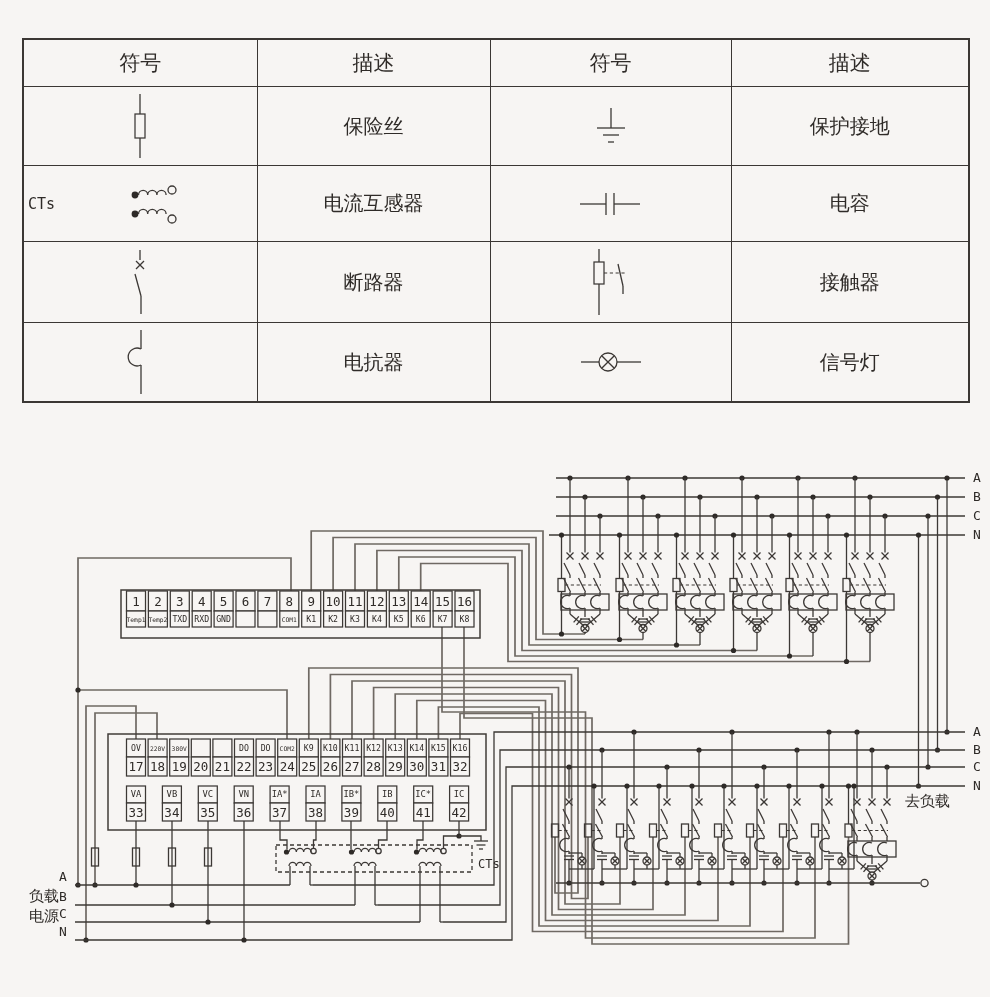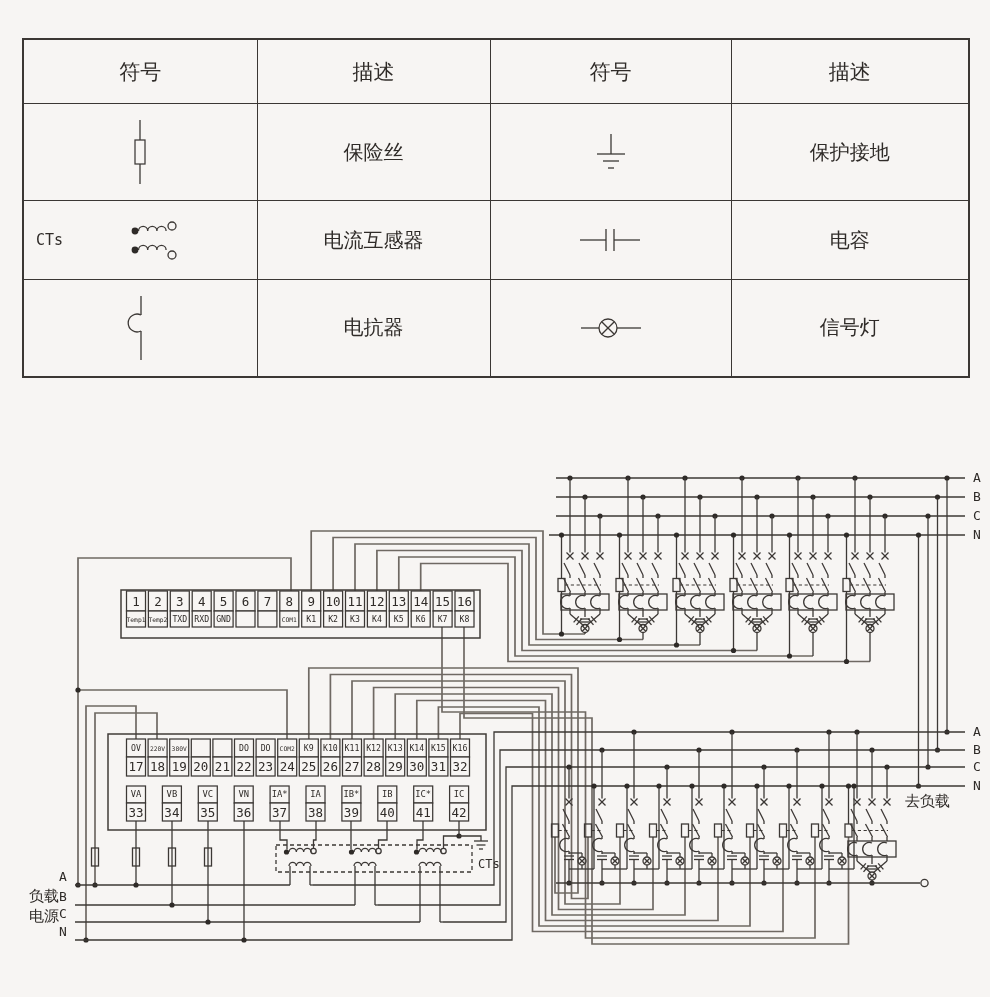--- a/index.html
+++ b/index.html
@@ -2,21 +2,21 @@
 <html><head>
 <meta charset="utf-8">
 <style>
   html,body{margin:0;padding:0;background:#f7f5f3;width:990px;height:997px;overflow:hidden;
     font-family:"Liberation Sans",sans-serif;color:#2f2b28;}
   #stage{position:relative;width:990px;height:997px;}
   #schem{position:absolute;left:0;top:0;}
   table.legend{position:absolute;left:22px;top:38px;width:946px;height:340px;
     border-collapse:collapse;table-layout:fixed;background:#f7f5f3;}
   table.legend th,table.legend td{border:1.6px solid #3b3734;text-align:center;vertical-align:middle;
-    padding:12px;font-family:"Liberation Sans",sans-serif;}
+    padding:4px;font-family:"Liberation Sans",sans-serif;}
   table.legend{border:2.5px solid #3b3734;}
   table.legend th{height:38px;font-size:21px;font-weight:normal;}
   table.legend td{font-size:20px;margin-top:42px;}
   .symcell svg{display:block;margin:0 auto;}
   .ctwrap{display:flex;align-items:center;justify-content:center;gap:6px;}
   .ctlabel{font-family:"DejaVu Sans Mono",monospace;font-size:15px;}
   svg .ln{stroke:#3c3835;stroke-width:1.3;fill:none;stroke-linecap:butt;}
   svg .wr{stroke:#6f6963;stroke-width:1.7;fill:none;}
   svg .dsh{stroke:#3c3835;stroke-width:1.1;fill:none;stroke-dasharray:3.2,2.6;}
   svg .bx{stroke:#3c3835;stroke-width:1.25;fill:#f7f5f3;}
@@ -1020,20 +1020,43 @@
     <td class="symcell">
       <svg width="70" height="34">
               <line class="ln" x1="4" y1="17" x2="30" y2="17"></line>
               <line class="ln" x1="30" y1="6" x2="30" y2="28"></line>
               <line class="ln" x1="38" y1="6" x2="38" y2="28"></line>
               <line class="ln" x1="38" y1="17" x2="64" y2="17"></line>
             </svg>
     </td>
     <td>电容</td>
   </tr>
+  <tr style="height:76px">
+    <td class="symcell">
+      <svg width="30" height="70">
+              <line class="ln" x1="15" y1="3" x2="15" y2="13"></line>
+              <line class="ln" x1="11" y1="14" x2="19" y2="22"></line>
+              <line class="ln" x1="11" y1="22" x2="19" y2="14"></line>
+              <line class="ln" x1="10" y1="27" x2="16" y2="49"></line>
+              <line class="ln" x1="16" y1="49" x2="16" y2="67"></line>
+            </svg>
+    </td>
+    <td>断路器</td>
+    <td class="symcell">
+      <svg width="52" height="72">
+              <line class="ln" x1="14" y1="3" x2="14" y2="16"></line>
+              <rect class="bx" x="9" y="16" width="10" height="22" fill="none"></rect>
+              <line class="ln" x1="14" y1="38" x2="14" y2="69"></line>
+              <line class="dsh" x1="19" y1="27" x2="42" y2="27"></line>
+              <line class="ln" x1="33" y1="18" x2="38" y2="40"></line>
+              <line class="ln" x1="38" y1="40" x2="38" y2="48"></line>
+            </svg>
+    </td>
+    <td>接触器</td>
+  </tr>
   <tr style="height:54px">
     <td class="symcell">
       <svg width="34" height="70">
               <line class="ln" x1="18" y1="3" x2="18" y2="22"></line>
               <path class="ln" d="M18 22 A 8.9 8.9 0 1 0 18 38"></path>
               <line class="ln" x1="18" y1="38" x2="18" y2="67"></line>
             </svg>
     </td>
     <td>电抗器</td>
     <td class="symcell">

